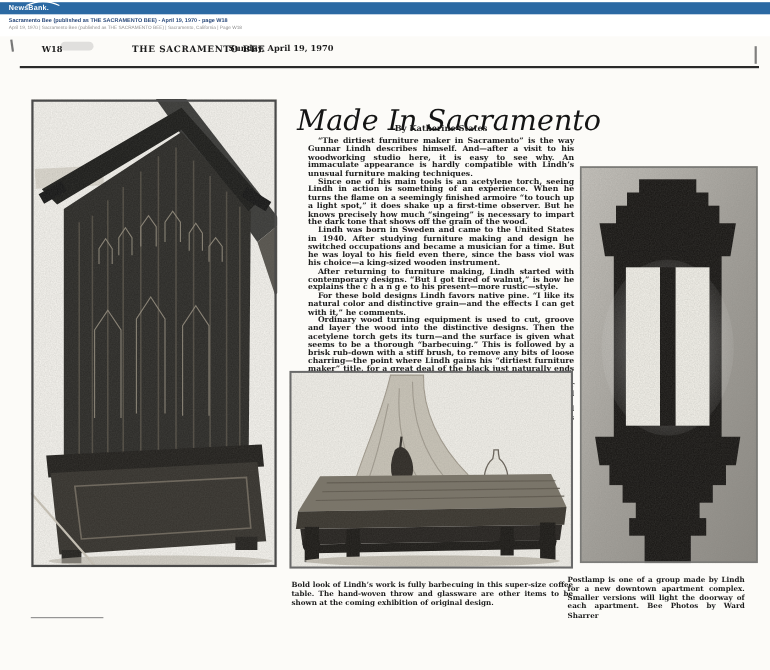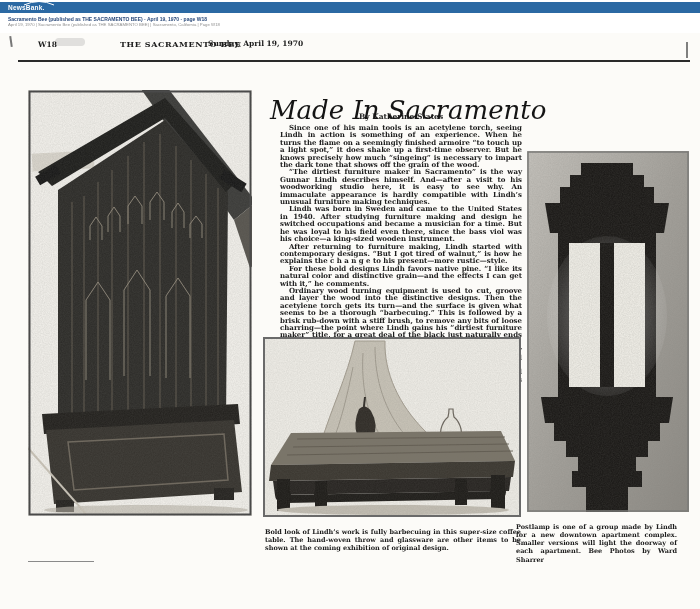--- a/index.html
+++ b/index.html
@@ -65,22 +65,22 @@
 
   <span class="mast w18">W18</span>
   <span class="mast paper-name">THE SACRAMENTO BEE</span>
   <span class="mast paper-date">Sunday, April 19, 1970</span>
   <div class="mast-rule"></div>
 
   <h1 class="headline">Made In Sacramento</h1>
   <div class="byline">By Katherine States</div>
 
   <div class="bodycopy">
+    <p>“The dirtiest furniture maker in Sacramento” is the way Gunnar Lindh describes himself. And—after a visit to his woodworking studio here, it is easy to see why. An immaculate appearance is hardly compatible with Lindh’s unusual furniture making techniques.</p>
     <p>Since one of his main tools is an acetylene torch, seeing Lindh in action is something of an experience. When he turns the flame on a seemingly finished armoire “to touch up a light spot,” it does shake up a first-time observer. But he knows precisely how much “singeing” is necessary to impart the dark tone that shows off the grain of the wood.</p>
-    <p>“The dirtiest furniture maker in Sacramento” is the way Gunnar Lindh describes himself. And—after a visit to his woodworking studio here, it is easy to see why. An immaculate appearance is hardly compatible with Lindh’s unusual furniture making techniques.</p>
     <p>Lindh was born in Sweden and came to the United States in 1940. After studying furniture making and design he switched occupations and became a musician for a time. But he was loyal to his field even there, since the bass viol was his choice—a king-sized wooden instrument.</p>
     <p>After returning to furniture making, Lindh started with contemporary designs. “But I got tired of walnut,” is how he explains the c h a n g e to his present—more rustic—style.</p>
     <p>For these bold designs Lindh favors native pine. “I like its natural color and distinctive grain—and the effects I can get with it,” he comments.</p>
     <p>Ordinary wood turning equipment is used to cut, groove and layer the wood into the distinctive designs. Then the acetylene torch gets its turn—and the surface is given what seems to be a thorough “barbecuing.” This is followed by a brisk rub-down with a stiff brush, to remove any bits of loose charring—the point where Lindh gains his “dirtiest furniture maker” title, for a great deal of the black just naturally ends on him.</p>
     <p>Oiling is the final furniture making step. As many as five or six coats are applied and rubbed in to bring out the full beauty of the wood grain.</p>
     <p>Some of Lindh’s work will be on display at an original design furniture exhibition to be held in Sacramento this week. For information, call 442-5011, Ext. 417.</p>
   </div>
 
   <figure class="fig-armoire">
     <svg width="224" height="426" viewBox="0 0 224 426">

